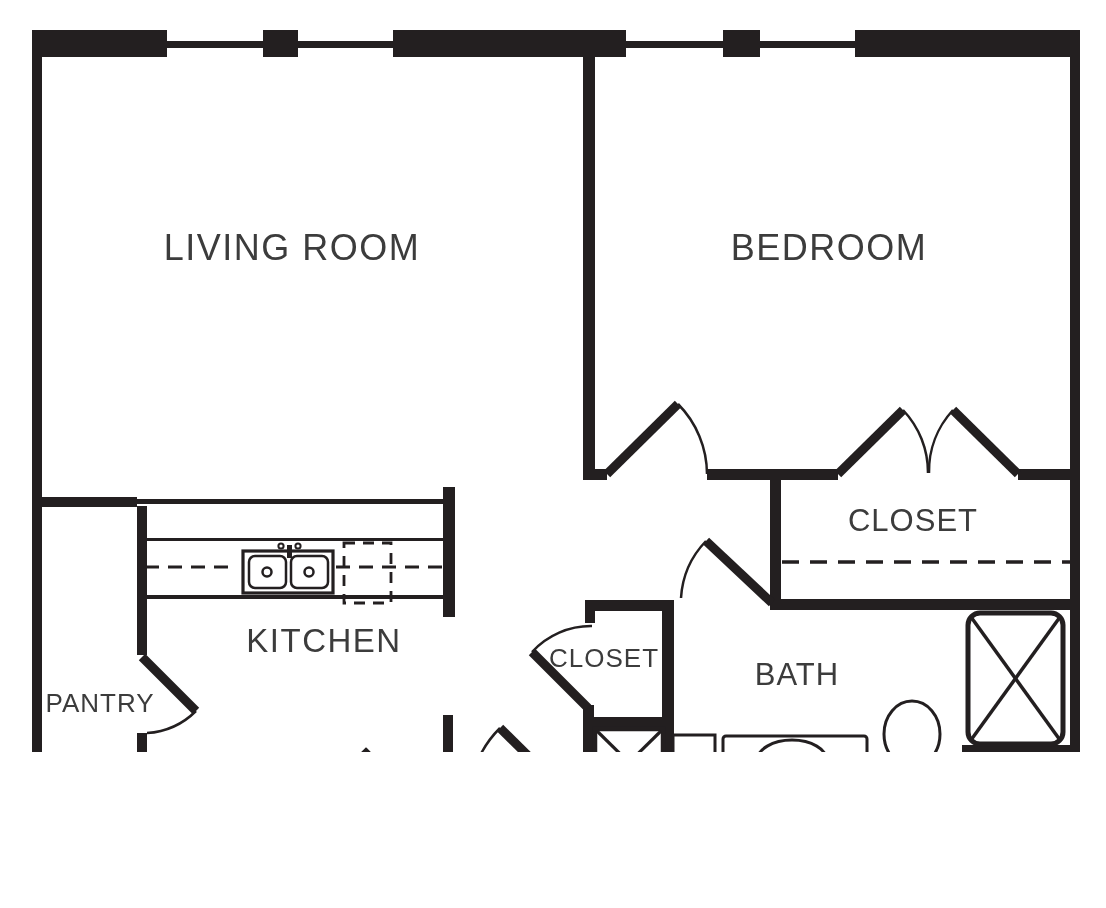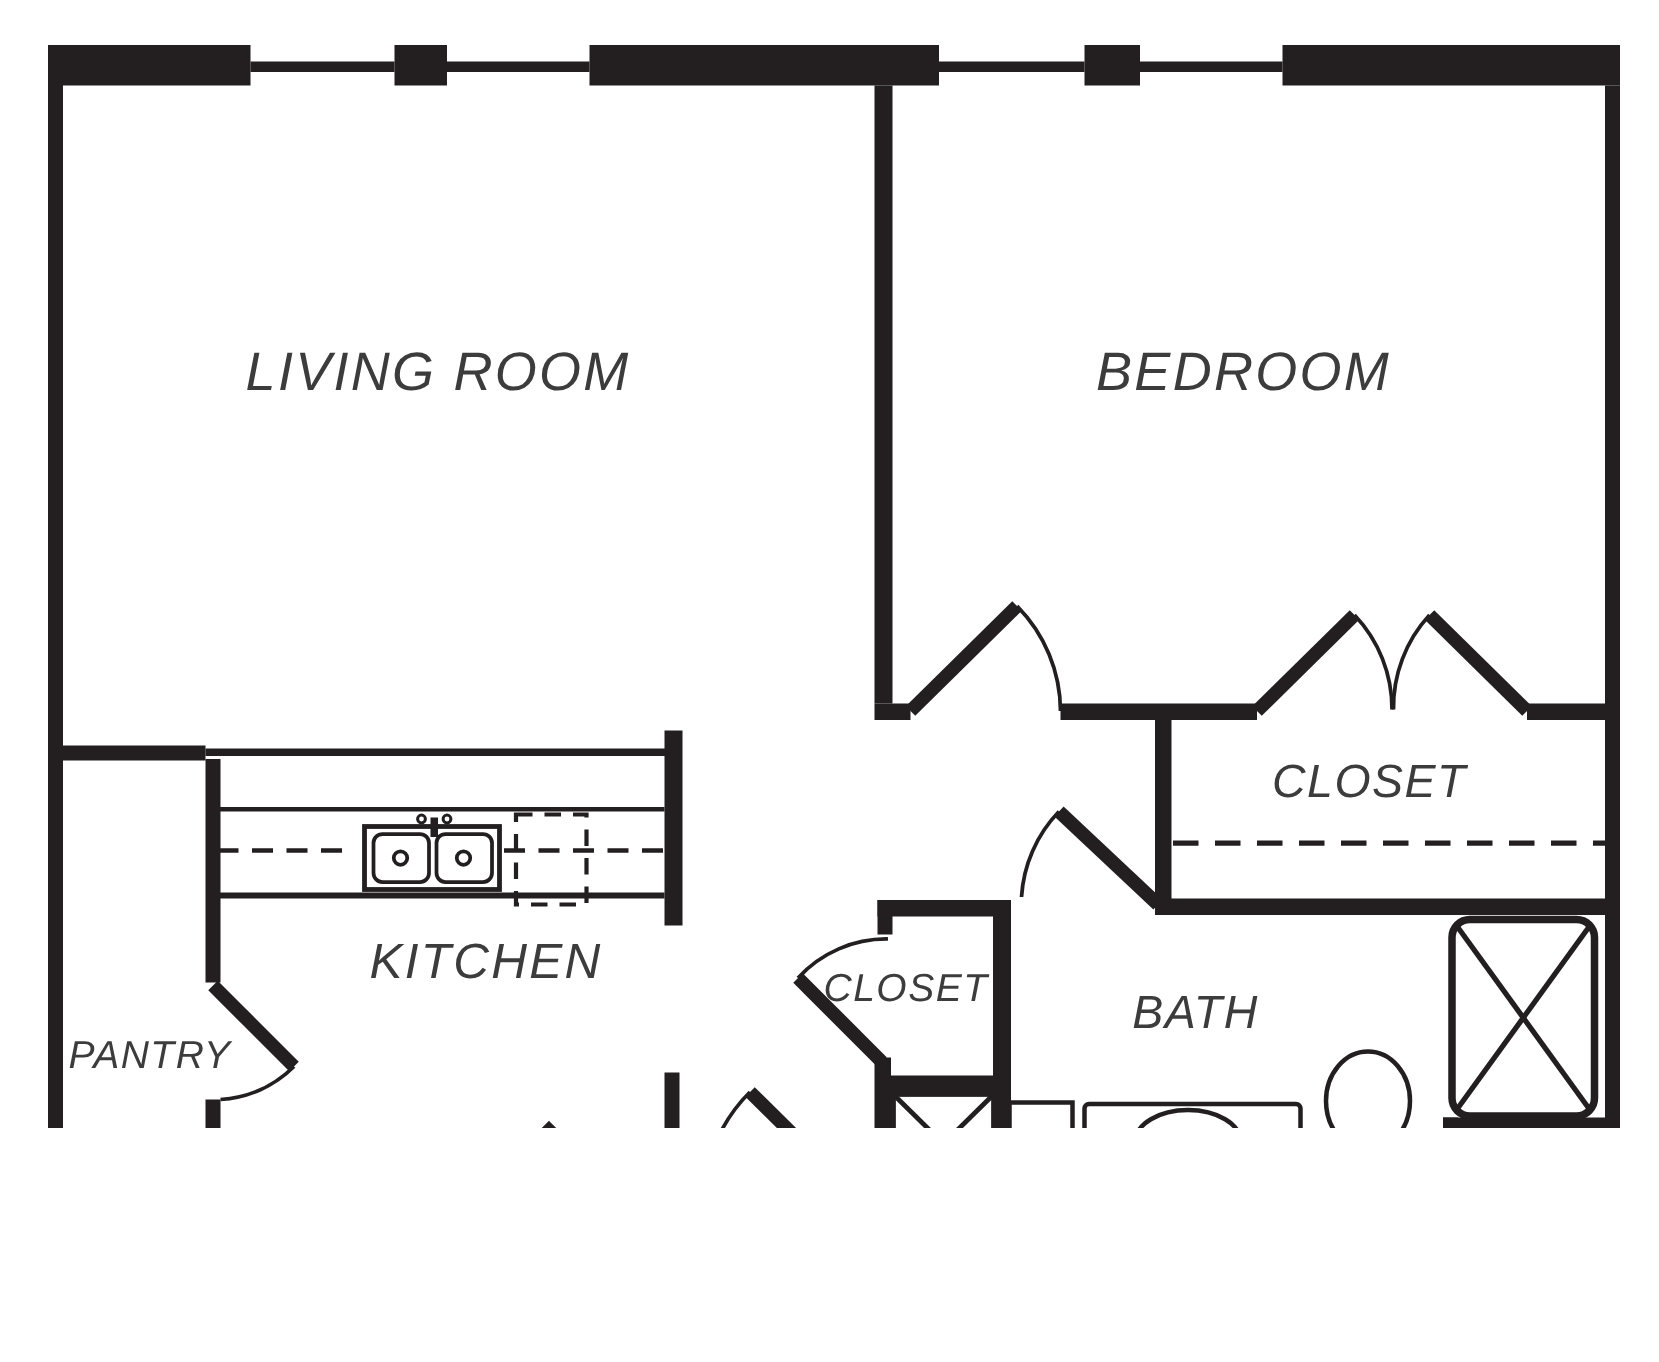--- a/index.html
+++ b/index.html
@@ -1,16 +1,16 @@
 <!DOCTYPE html>
 <html style="--wall: #231f20; --label: #3c3c3c; --bg: #ffffff;"><head>
 <meta charset="utf-8">
 <style>
   html,body{margin:0;padding:0;background:#fff;}
-  .stage{position:relative;width:1106px;height:752px;background:var(--bg,#fff);overflow:hidden;font-style:italic;}
+  .stage{position:relative;width:1106px;height:752px;background:var(--bg,#fff);overflow:hidden;}
   svg{display:block;}
   .wall{fill:var(--wall,#231f20);}
   .leaf{stroke:var(--wall,#231f20);stroke-width:9;fill:none;}
   .arc{stroke:var(--wall,#231f20);stroke-width:2.5;fill:none;}
   .fix{fill:#fff;stroke:var(--wall,#231f20);}
   .thin{stroke:var(--wall,#231f20);fill:none;}
   text{fill:var(--label,#3c3c3c);font-family:"Liberation Sans",sans-serif;}
   .lbl-xl{font-size:36px;letter-spacing:1.5px;}
   .lbl-lg{font-size:31px;letter-spacing:1px;}
   .lbl-md{font-size:33px;letter-spacing:1.5px;}

